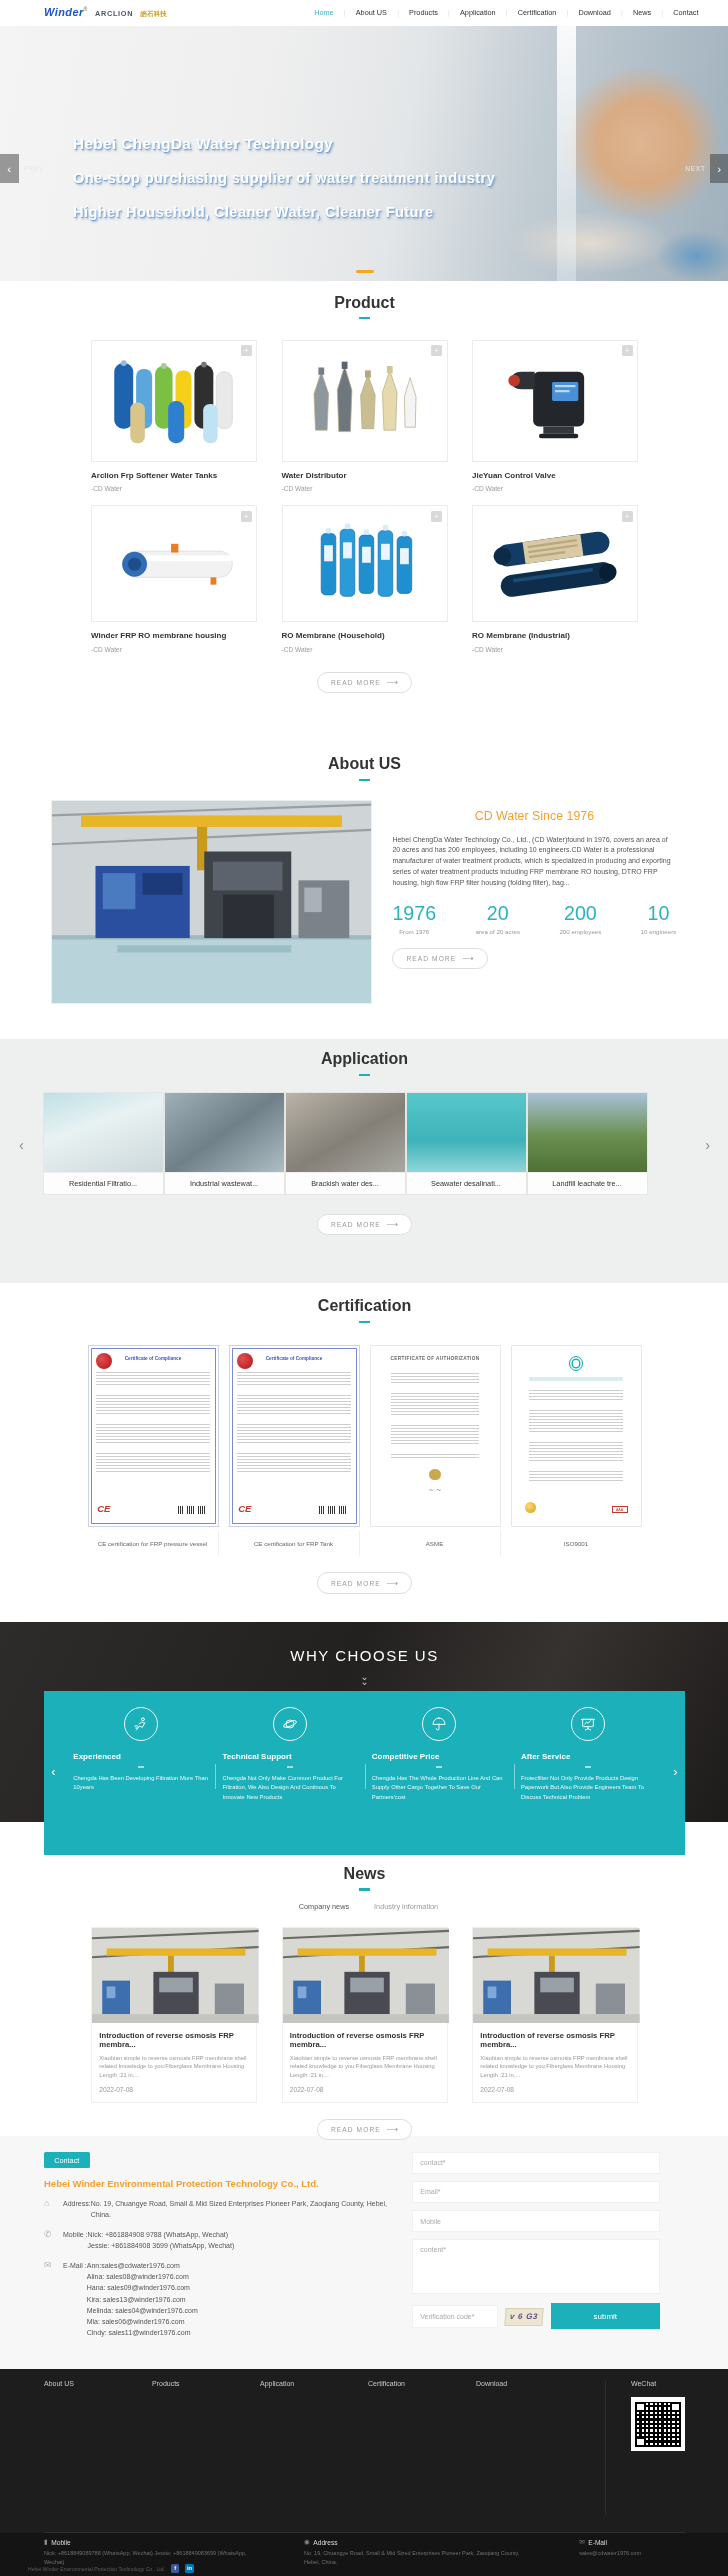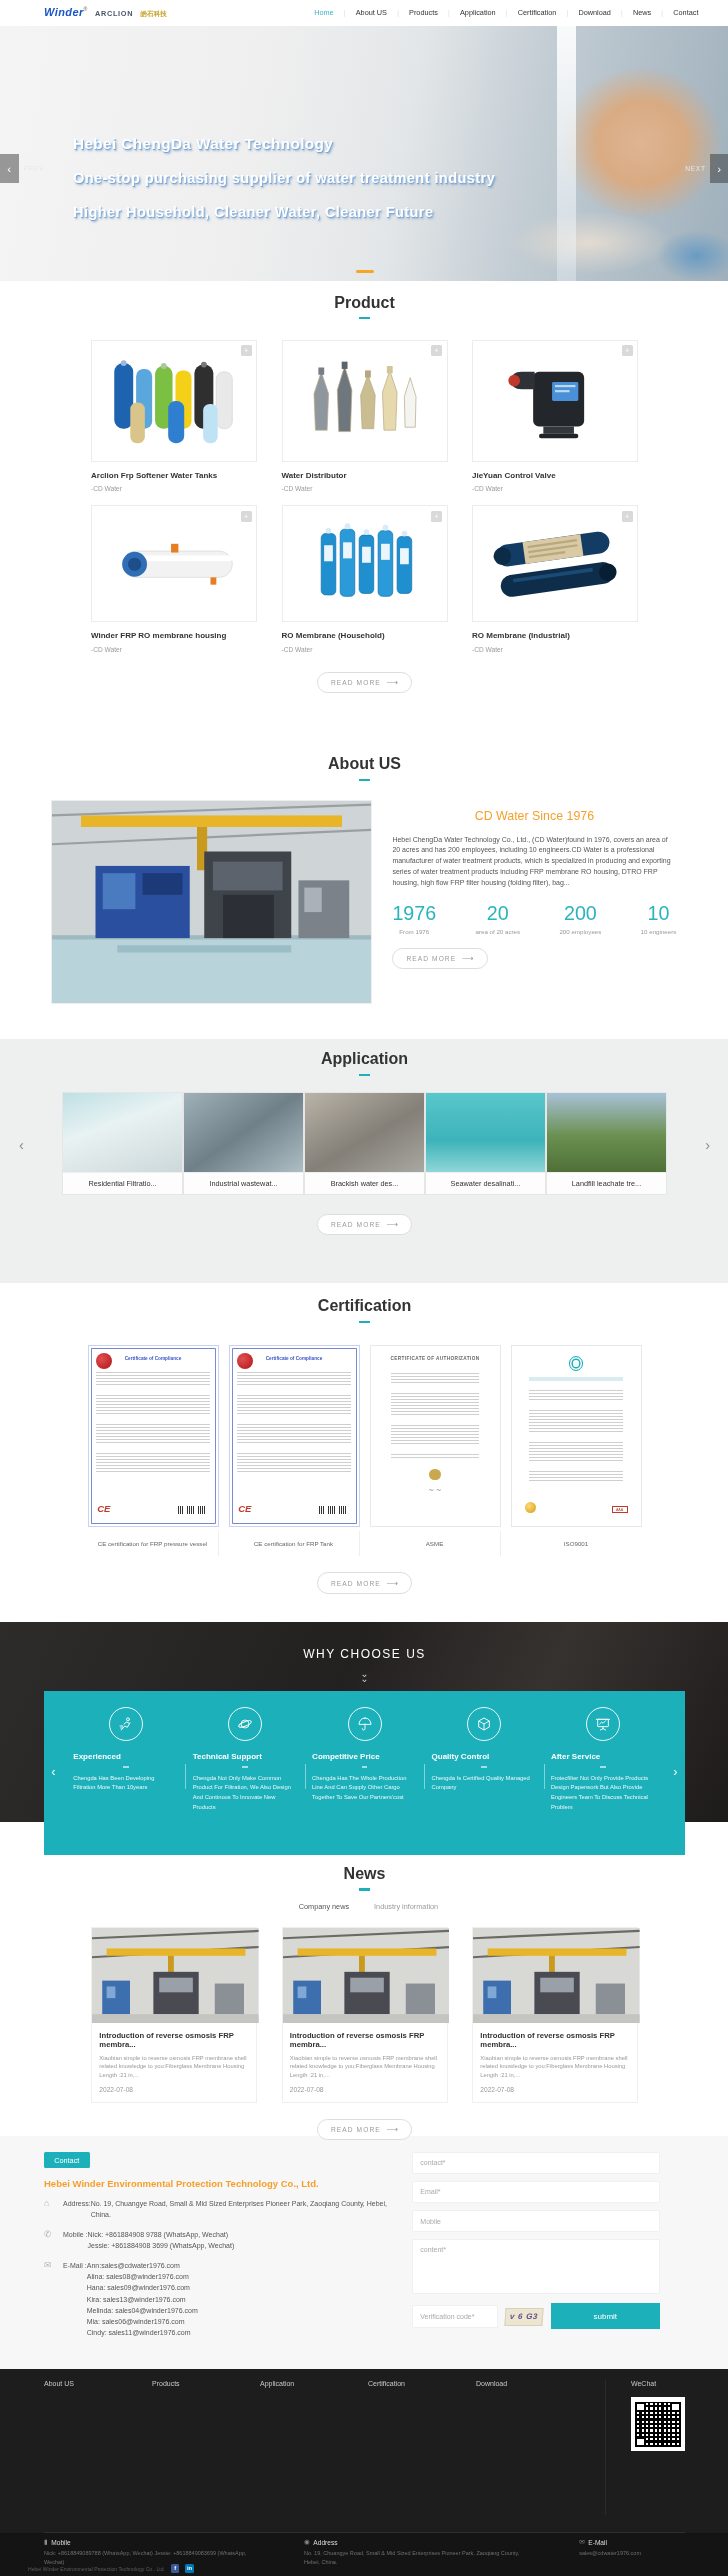--- a/index.html
+++ b/index.html
@@ -66,21 +66,21 @@
   .about-heading { text-align:center; color:#f5a02c; font-size:12.4px; margin-top:8.7px; }
   .about-para { font-size:7px; color:#555; line-height:1.55; margin-top:11.7px; }
   .about-stats { display:flex; justify-content:space-between; margin-top:13px; }
   .stat { text-align:center; }
   .stat-val { font-size:19.7px; color:#29b4bc; font-weight:300; }
   .stat-label { font-size:6.2px; color:#999; margin-top:2.9px; }
   .about-right .read-more { margin-top:13px; }
 
   
   .application { height:244px; background:#eef0ef; padding-top:11.7px; position:relative; }
-  .app-row { width:644px; margin:16px auto 0; display:flex; justify-content:center; }
+  .app-row { width:644px; margin:16px auto 0; display:flex; justify-content:flex-start; }
   .app-card { width:121px; background:#fff; border:0.7px solid #e6e6e6; }
   .app-img { height:79px; }
   .app-img.a1 { background:linear-gradient(160deg,#bfe0e4 0%,#e8f2f3 40%,#cdd8da 100%); }
   .app-img.a2 { background:linear-gradient(145deg,#9fb0b8 0%,#6f8089 50%,#aebec4 100%); }
   .app-img.a3 { background:linear-gradient(180deg,#58c7cb 0%,#3db3b9 60%,#8fd6d8 100%); }
   .app-img.a4 { background:linear-gradient(150deg,#b9b3a8 0%,#847f77 55%,#a8a8a2 100%); }
   .app-img.a5 { background:linear-gradient(180deg,#a8c2d8 0%,#6a8f4f 55%,#4f7038 100%); }
   .app-cap { height:22px; display:flex; align-items:center; justify-content:center; font-size:7.3px; color:#333; background:#fdfdfd; border-top:0.7px solid #f0f0f0; }
   .app-arrow { position:absolute; top:98px; font-size:14.6px; color:#8a8a8a; cursor:pointer; }
   .app-arrow.left { left:19px; }
@@ -111,21 +111,21 @@
   .iso-medal { position:absolute; bottom:13px; left:13px; width:11px; height:11px; border-radius:50%; background:radial-gradient(circle at 35% 35%, #ffd977, #d4a017); }
   .iso-stamp { position:absolute; bottom:13px; right:13px; width:16px; height:7.3px; border:0.7px solid #c0392b; color:#c0392b; font-size:3.6px; text-align:center; line-height:6.6px; }
   .cert-cap { height:25px; display:flex; align-items:center; justify-content:center; text-align:center;
     font-size:6.2px; color:#666; border-right:0.7px solid #eee; padding:0 5.8px; margin-top:4.4px; }
   .cert-cell:last-child .cert-cap { border-right:none; }
   .certification .rm-wrap { margin-top:16px; }
 
   
   .why { height:200px; position:relative; margin-bottom:33px;
     background:linear-gradient(115deg,#2e2c2b 0%,#232120 45%,#363230 70%,#1d1b1a 100%); }
-  .why-title { text-align:center; color:#fff; font-size:12px; letter-spacing:1.5px; padding-top:25px; }
+  .why-title { text-align:center; color:#fff; font-size:15px; letter-spacing:1.5px; padding-top:25px; }
   .why-chevrons { text-align:center; color:#cfcfcf; font-size:9.5px; line-height:5.8px; margin-top:10.2px; }
   .why-band { position:absolute; left:44px; right:44px; top:69px; height:164px; background:#1cb1ba; z-index:2;
     display:flex; align-items:stretch; padding:16px 22px 0; }
   .feature { flex:1; text-align:left; position:relative; padding:0 7.3px; }
   .feature + .feature::before { content:""; position:absolute; left:0; top:57px; width:0.7px; height:25px; background:rgba(255,255,255,.45); }
   .feat-circle { width:34px; height:34px; border:0.7px solid rgba(255,255,255,.9); border-radius:50%; margin:0 auto;
     display:flex; align-items:center; justify-content:center; }
   .feat-title { color:#fff; font-size:8px; font-weight:bold; margin-top:11.7px; }
   .feat-dash { width:5.8px; height:1.5px; background:rgba(255,255,255,.6); margin:5.1px auto 0; }
   .feat-desc { color:rgba(255,255,255,.92); font-size:5.8px; line-height:1.7; margin-top:5.8px; }
@@ -566,31 +566,20 @@
             <path d="M3 12 a9 9 0 0 1 18 0 Z"></path>
               <path d="M12 12 v7 a2 2 0 0 1-4 0"></path>
               <path d="M12 3 v1"></path>
           </svg>
         </div>
         <div class="feat-title">Competitive Price</div>
         <div class="feat-dash"></div>
         <div class="feat-desc">Chengda Has The Whole Production Line And Can Supply Other Cargo Together To Save Our Partners'cost</div>
       </div>
 
-      <div class="feature">
-        <div class="feat-circle">
-          <svg width="16" height="16" viewBox="0 0 24 24" fill="none" stroke="#fff" stroke-width="1.4" stroke-linejoin="round">
-            <polygon points="12,3 20,7.5 20,16.5 12,21 4,16.5 4,7.5"></polygon>
-              <path d="M4 7.5 L12 12 L20 7.5 M12 12 V21"></path>
-          </svg>
-        </div>
-        <div class="feat-title">Quality Control</div>
-        <div class="feat-dash"></div>
-        <div class="feat-desc">Chengda Is Certified Quality Managed Company</div>
-      </div>
 
       <div class="feature">
         <div class="feat-circle">
           <svg width="16" height="16" viewBox="0 0 24 24" fill="none" stroke="#fff" stroke-width="1.4" stroke-linecap="round">
             <rect x="4" y="5" width="16" height="11" rx="1"></rect>
               <path d="M2 5 h20 M12 16 v3 M8 21 l4-2 4 2"></path>
               <path d="M7 12 l3-3 2 2 4-4"></path>
           </svg>
         </div>
         <div class="feat-title">After Service</div>

